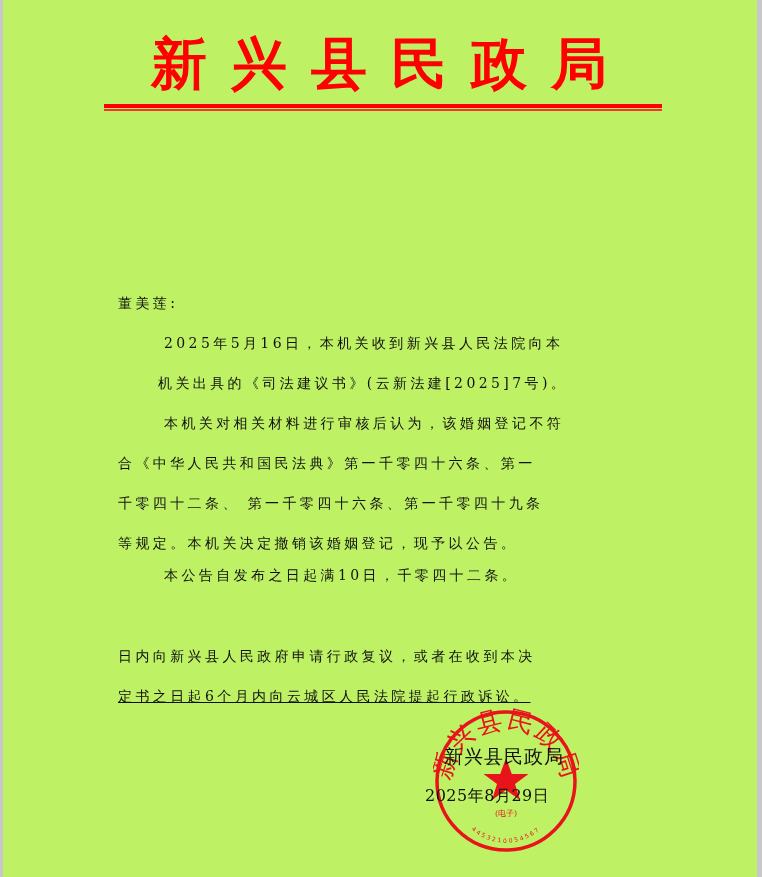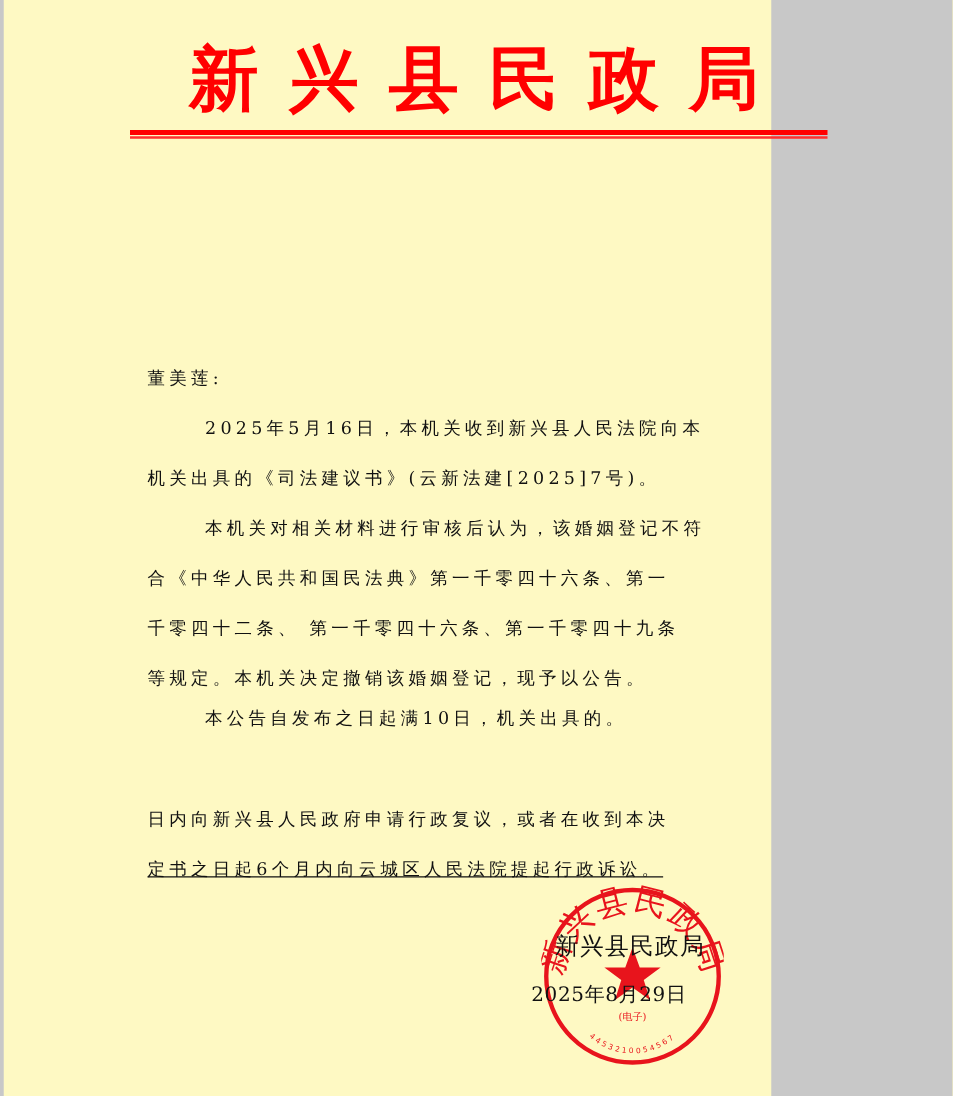--- a/index.html
+++ b/index.html
@@ -2,22 +2,22 @@
 <html><head>
   <meta charset="utf-8">
   <style>
     html, body { margin: 0; padding: 0; }
     body {
       width: 762px; height: 877px; overflow: hidden;
       background: #c8c8c8;
       font-family: "DejaVu Serif", "Liberation Serif", serif;
     }
     .page {
-      position: absolute; left: 3px; top: 0; width: 614px; height: 877px;
-      background: #fef9c3;
+      position: absolute; left: 3px; top: 0; width: 754px; height: 877px;
+      background: #bef264;
     }
     .header-title {
       position: absolute; left: 0; top: 28px; width: 754px; text-align: center;
       color: #ff0000; font-size: 56px; font-weight: bold; letter-spacing: 24px;
       font-family: "DejaVu Serif", serif; line-height: 70px;
       padding-left: 22px; box-sizing: border-box;
     }
     .red-rule {
       position: absolute; left: 101px; top: 104px; width: 558px; height: 7px;
     }
@@ -56,28 +56,28 @@
 
   <div class="red-rule">
     <div class="thick"></div>
     <div class="thin"></div>
   </div>
 
 
   <div class="body-text" style="top:283px;">董美莲:</div>
 
   <div class="body-text indent" style="top:323px;">2025年5月16日，本机关收到新兴县人民法院向本</div>
-  <div class="body-text" style="top:363px;">机关出具的《司法建议书》(云新法建[2025]7号)。</div>
+  <div class="body-text" style="top:363px;margin-left:40px;">机关出具的《司法建议书》(云新法建[2025]7号)。</div>
 
   <div class="body-text indent" style="top:403px;">本机关对相关材料进行审核后认为，该婚姻登记不符</div>
   <div class="body-text" style="top:443px;">合《中华人民共和国民法典》第一千零四十六条、第一</div>
   <div class="body-text" style="top:483px;">千零四十二条、 第一千零四十六条、第一千零四十九条</div>
   <div class="body-text" style="top:523px;">等规定。本机关决定撤销该婚姻登记，现予以公告。</div>
 
-  <div class="body-text indent" style="top:555px;">本公告自发布之日起满10日，机关出具的。</div>
+  <div class="body-text indent" style="top:555px;">本公告自发布之日起满10日，千零四十二条。</div>
 
   <div class="body-text" style="top:636px;">日内向新兴县人民政府申请行政复议，或者在收到本决</div>
   <div class="body-text" style="top:676px;text-decoration:underline;">定书之日起6个月内向云城区人民法院提起行政诉讼。</div>
 
   <svg class="stamp" viewBox="0 0 146 146">
     <defs>
       <path id="rimArc" d="M 22 100 A 56 56 0 1 1 124 100" fill="none"></path>
     </defs>
     <circle cx="73" cy="73" r="69" fill="none" stroke="#e8141c" stroke-width="3.5"></circle>
     <text font-size="26" fill="#e8141c" font-family="DejaVu Serif, serif" letter-spacing="2">

